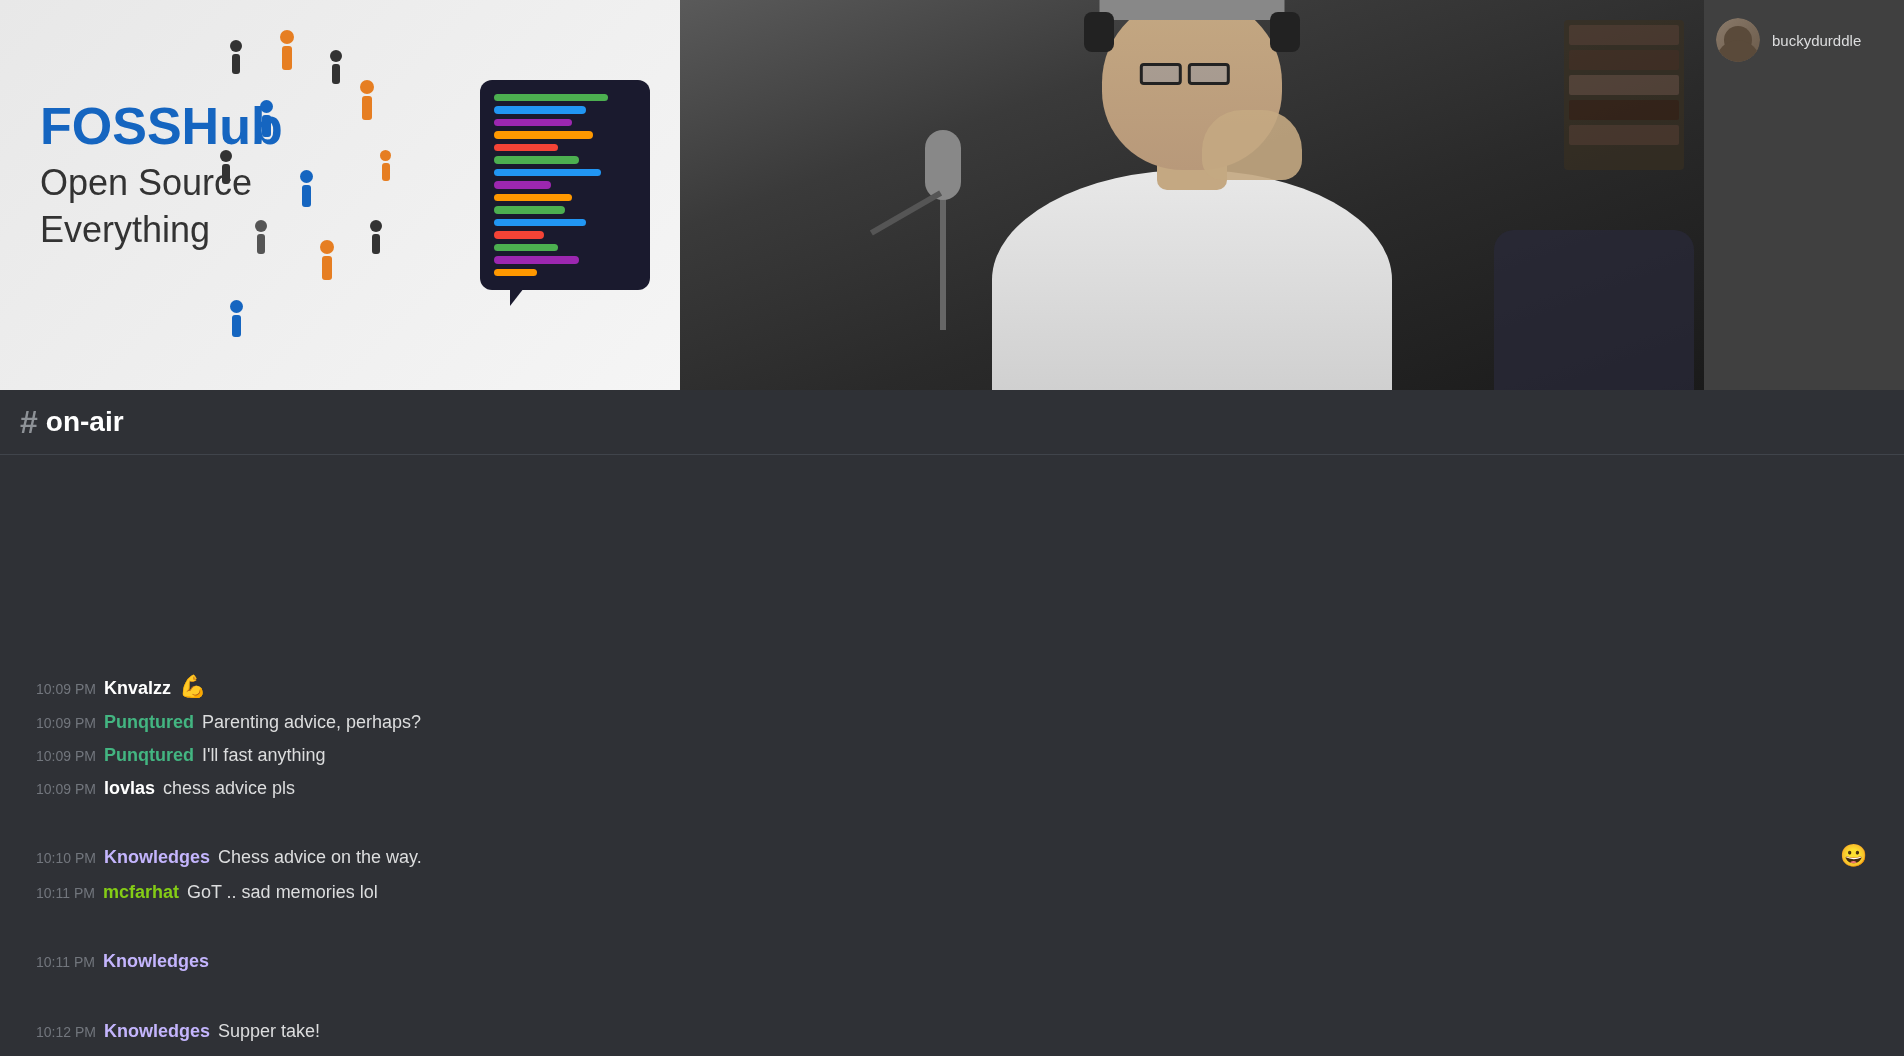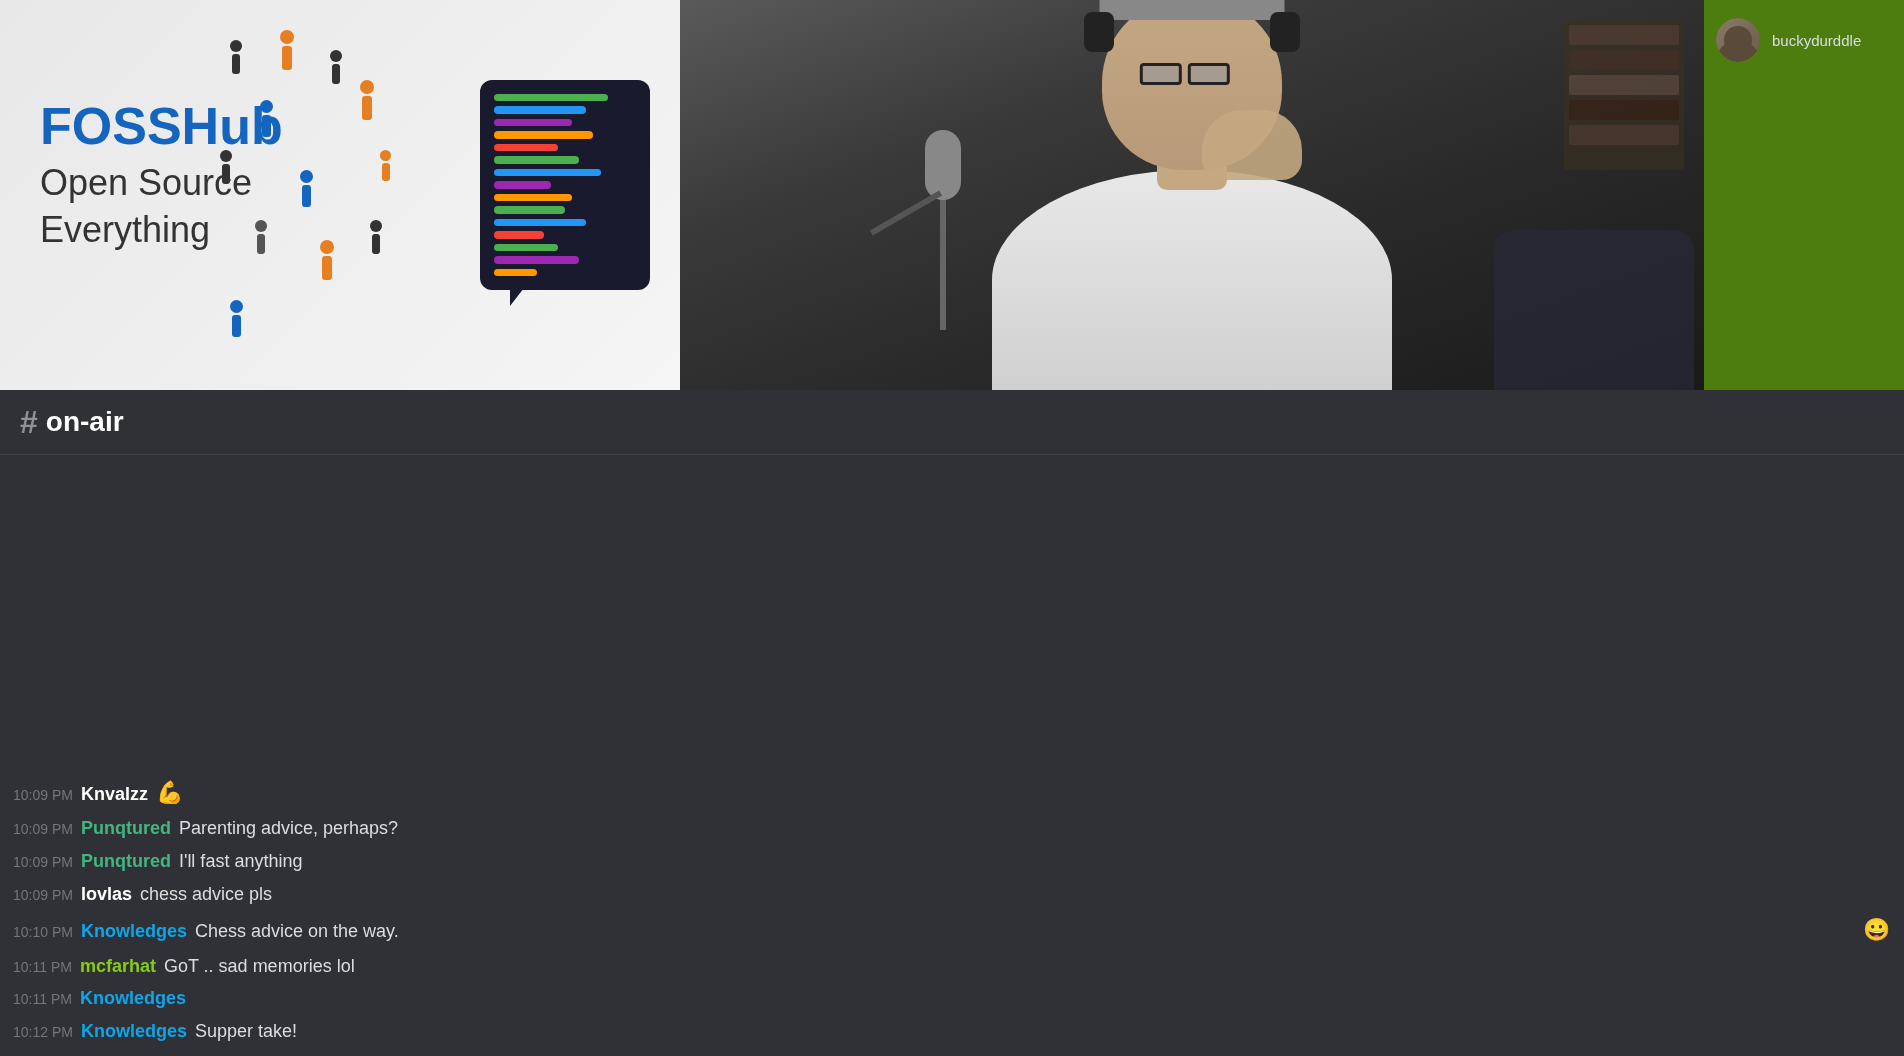--- a/index.html
+++ b/index.html
@@ -138,21 +138,21 @@
       width: 100%;
       height: 100%;
       background: linear-gradient(180deg, #4a4a4a 0%, #2a2a2a 60%, #1a1a1a 100%);
       position: relative;
     }
 
     
     .sidebar {
       width: 200px;
       height: 390px;
-      background: #4d7c0f;
+      background: #404040;
       flex-shrink: 0;
       padding: 10px 0;
       display: flex;
       flex-direction: column;
       gap: 6px;
     }
 
     .sidebar-user {
       display: flex;
       align-items: center;
@@ -201,21 +201,21 @@
     }
 
     .channel-name {
       font-size: 28px;
       color: #ffffff;
       font-weight: 700;
     }
 
     .chat-messages {
       flex: 1;
-      padding: 10px 13px;
+      padding: 10px 36px;
       display: flex;
       flex-direction: column;
       justify-content: flex-end;
       gap: 4px;
       overflow: hidden;
     }
 
     .chat-message {
       display: flex;
       align-items: baseline;
@@ -240,21 +240,21 @@
       color: #dcddde;
       flex: 1;
     }
 
     .msg-emoji {
       font-size: 22px;
     }
 
     
     .color-green { color: #43b581; }
-    .color-red { color: #0ea5e9; }
+    .color-red { color: #c4b5fd; margin-top: 37px; }
     .color-orange { color: #84cc16; }
     .color-white { color: #ffffff; }
   </style>
 </head>
 <body>
 
 <div class="top-section">
 
   <div class="main-video-area">
 

